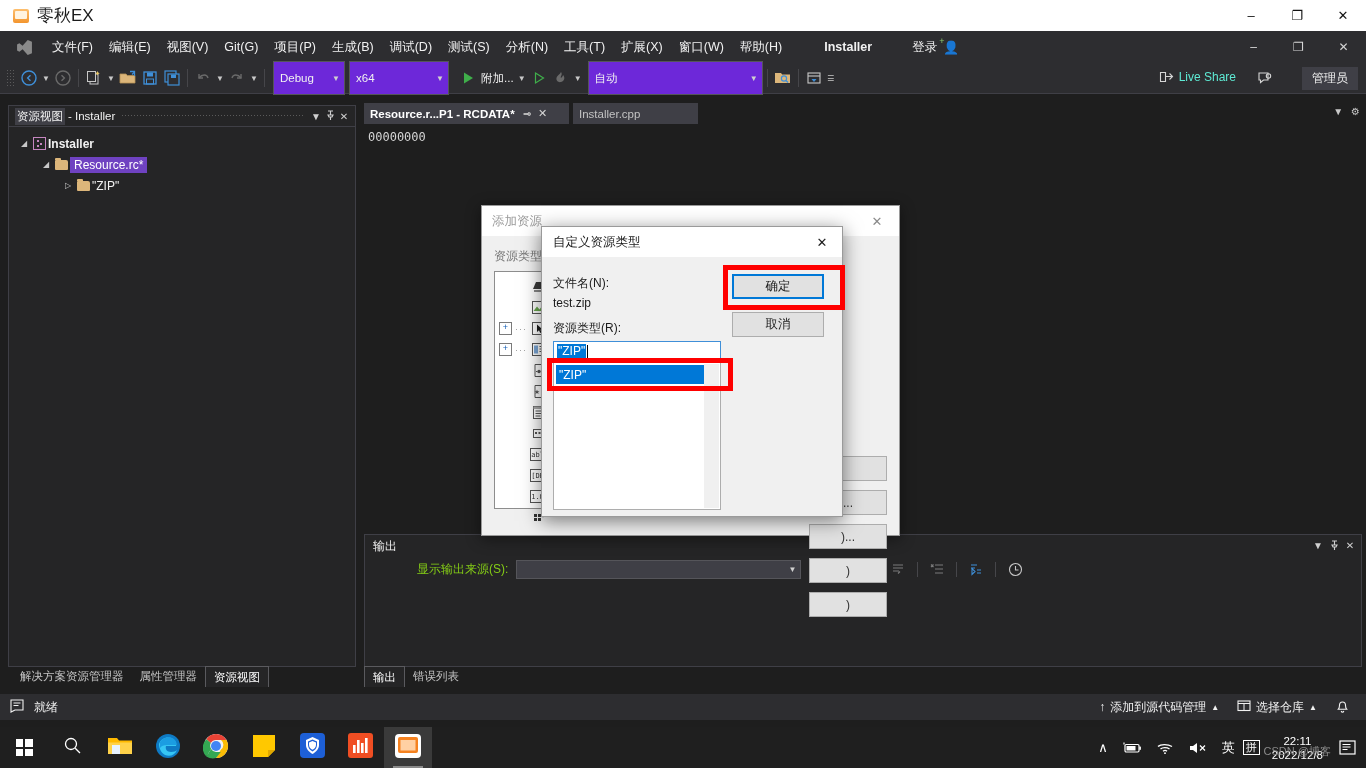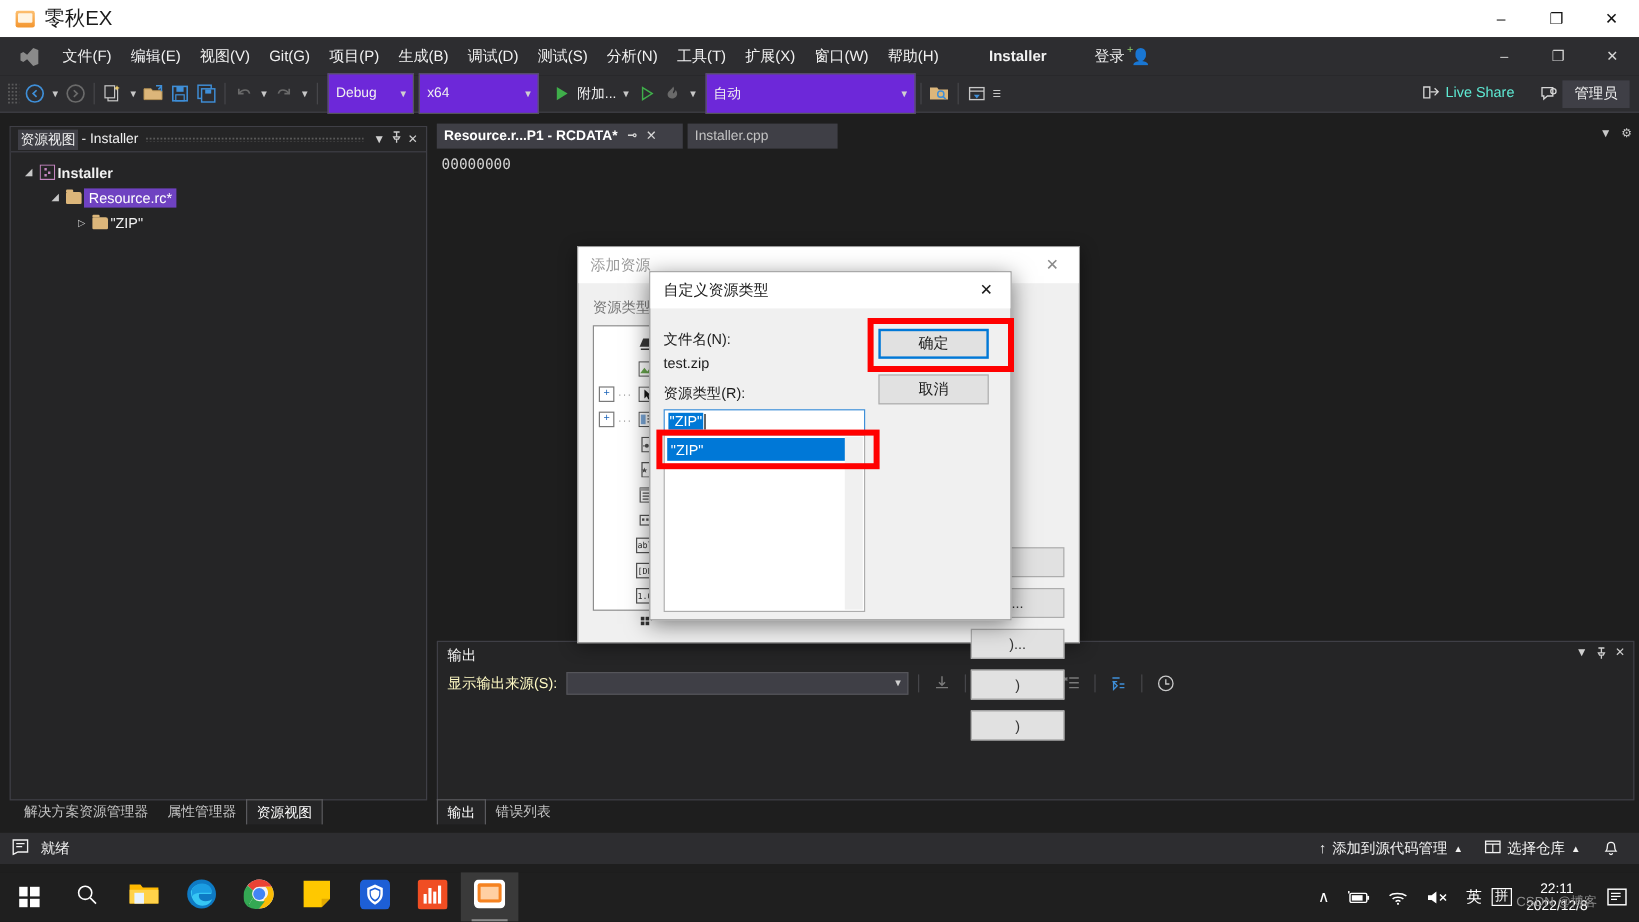--- a/index.html
+++ b/index.html
@@ -73,21 +73,21 @@
     color:#c8c8c8; font-size: 8px;}
   .tb-sep { width:1px; height:18px; background:#46464a; margin:0 4px;}
   .tb-combo {
     height:34px; background:#6d28d9; border:1px solid #55555a; color:#f1f1f1;
     font-size:11.5px; display:flex; align-items:center; padding:0 4px 0 6px; box-sizing:border-box;
   }
   .tb-combo .cap { margin-left:auto; padding-left:8px; font-size:8px; color:#d0d0d0; }
   .tb-text { font-size:11.5px; color:#f1f1f1; padding:0 2px;}
   .tb-right { margin-left:auto; display:flex; align-items:center; padding-right:8px; }
   .liveshare { font-size:12px; color:#5eead4; display:flex; align-items:flex-start; gap:5px; }
-  .admin-badge { background:#3f3f46; color:#f1f1f1; font-size:12px; padding:3px 10px; margin-left:0;}
+  .admin-badge { background:#3f3f46; color:#f1f1f1; font-size:12px; padding:3px 10px; margin-left:26px;}
 
   
   .leftpane {
     position:absolute; left:8px; top:105px; width:348px; height:562px;
     background:#252526; border:1px solid #3f3f46; box-sizing:border-box;
   }
   .pane-head {
     height:20px; display:flex; align-items:center; padding:0 4px 0 6px;
     border-bottom:1px solid #3f3f46; background:#252526;
   }
@@ -127,21 +127,21 @@
   
   .outpane {
     position:absolute; left:364px; top:534px; width:998px; height:133px;
     background:#252526; border:1px solid #3f3f46; box-sizing:border-box;
   }
   .out-head { height:22px; display:flex; align-items:center; padding:0 4px 0 8px;}
   .out-title { font-size:12px; color:#f1f1f1;}
   .out-tools { margin-left:auto; display:flex; gap:2px; }
   .out-tools .hbtn { color:#d0d0d0; font-size:10px; width:14px; text-align:center;}
   .out-bar { height:24px; display:flex; align-items:center; padding-left:8px; gap:8px;}
-  .out-bar .lbl { font-size:12px; color:#fef9c3;}
+  .out-bar .lbl { font-size:12px; color:#84cc16;margin-left:44px;}
   .out-combo {
     width:285px; height:19px; background:#3f3f46; border:1px solid #55555a;
     display:flex; align-items:center; box-sizing:border-box;
   }
   .out-combo .cap { margin-left:auto; font-size:8px; color:#d0d0d0; padding-right:4px;}
   .out-ico { width:22px; height:20px; display:flex; align-items:center; justify-content:center;
     color:#7a7a7a; font-size:12px;}
   .out-ico.on { color:#c8c8c8; }
   .vsep { width:1px; height:15px; background:#46464a; }
 

